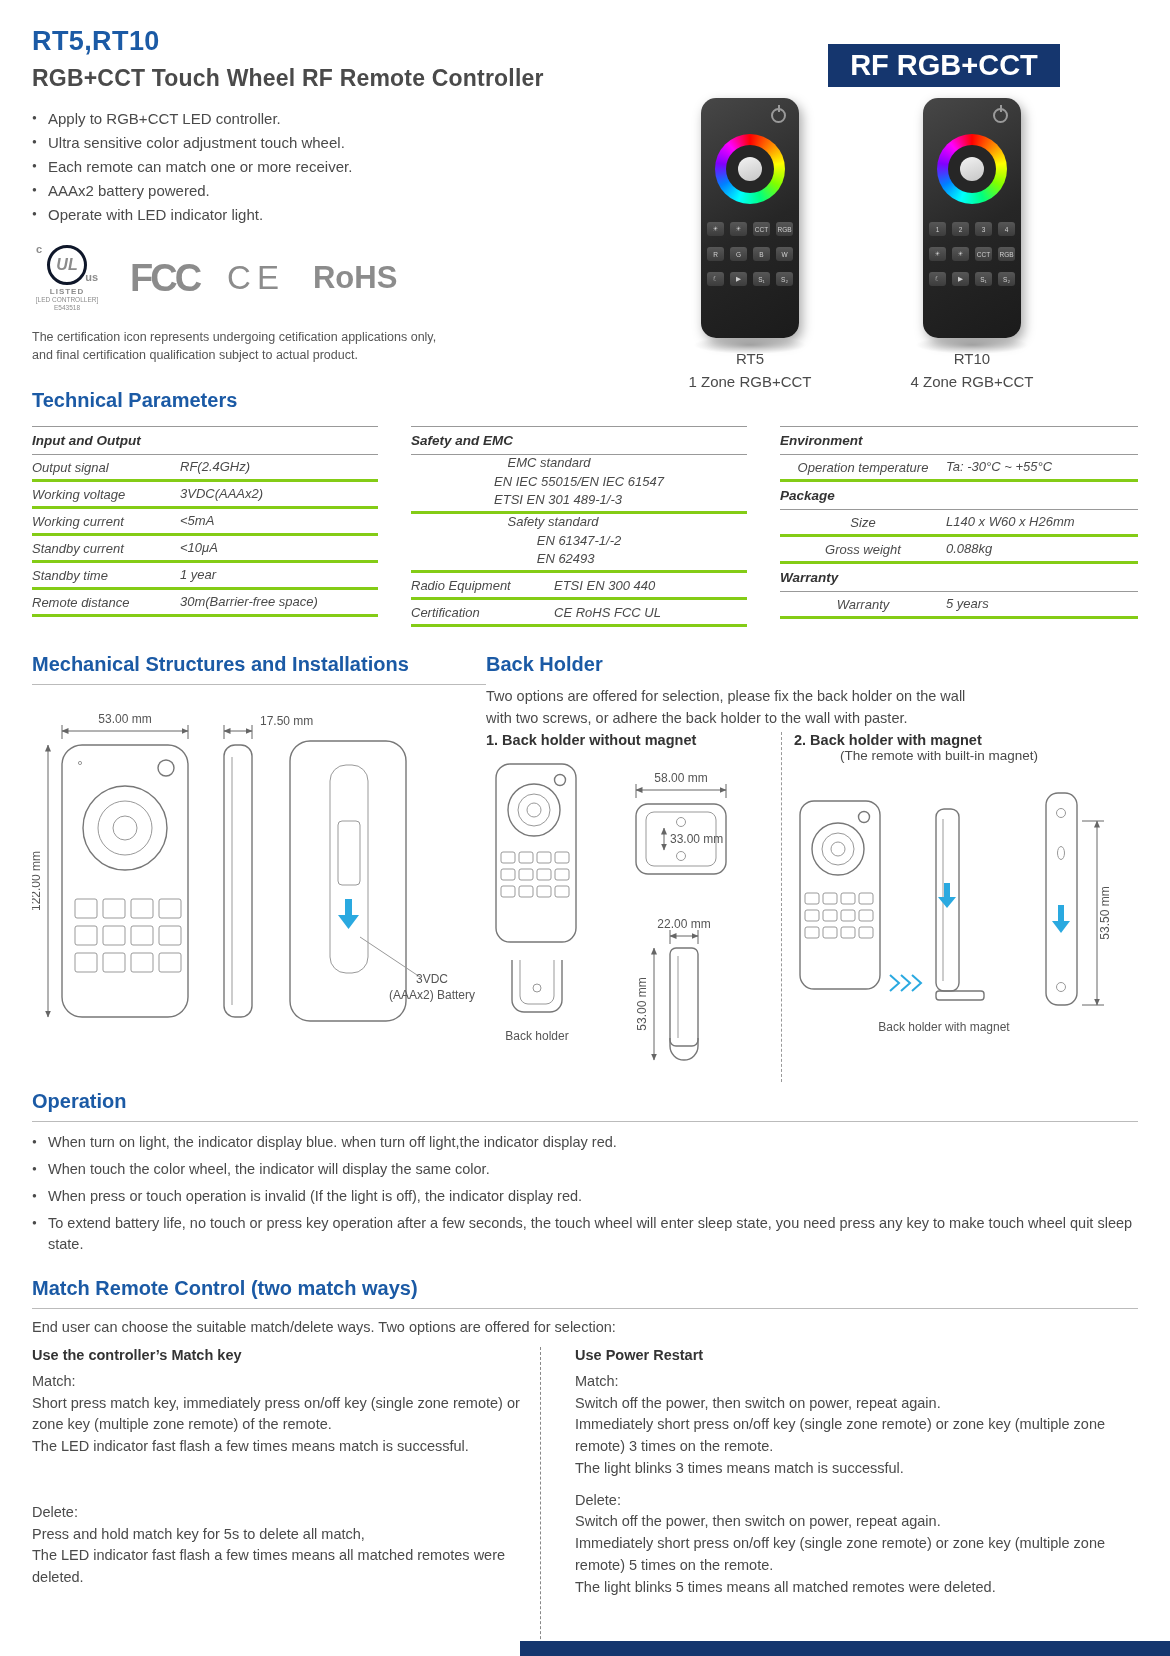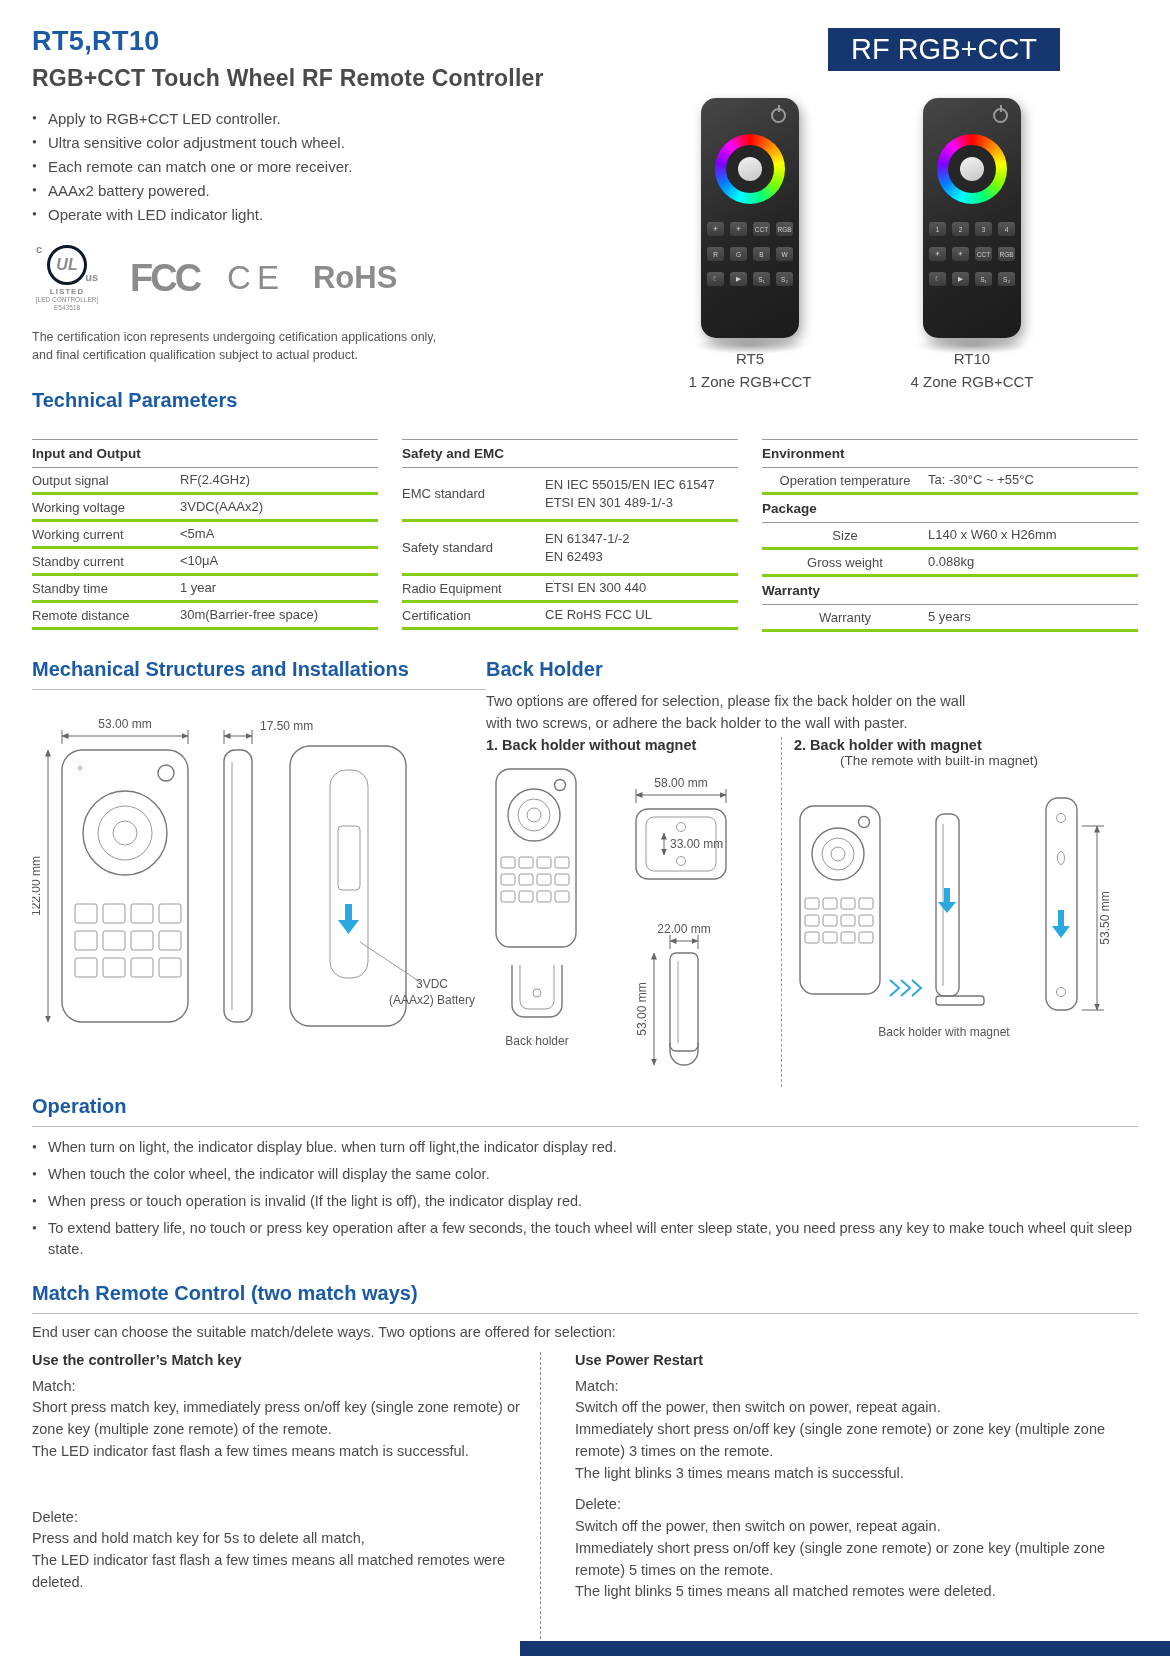--- a/index.html
+++ b/index.html
@@ -3,22 +3,22 @@
 <meta charset="utf-8">
 <style>
   * { margin:0; padding:0; box-sizing:border-box; }
   html,body { background:#fff; }
   body { font-family:"Liberation Sans","DejaVu Sans",sans-serif; color:#4a4a4a; }
   .page { position:relative; width:1170px; height:1656px; background:#fff; overflow:hidden; }
   .content { position:absolute; inset:0; padding:26px 32px 0 32px; }
 
   .model { font-size:27px; font-weight:bold; color:#1b5aa5; letter-spacing:.4px; }
   .doc-title { font-size:23px; font-weight:bold; color:#4a4a4a; margin-top:8px; letter-spacing:.2px; }
-  .badge { position:absolute; top:28px; left:828px; width:232px; height:43px; background:#15366e; color:#fff;
-           font-size:29px; font-weight:normal; display:flex; align-items:center; justify-content:center; }
+  .badge { position:absolute; top:44px; left:828px; width:232px; height:43px; background:#15366e; color:#fff;
+           font-size:29px; font-weight:bold; display:flex; align-items:center; justify-content:center; }
 
   .features { list-style:none; margin-top:18px; }
   .features li { font-size:15px; margin:7px 0; position:relative; padding-left:16px; }
   .features li::before { content:"●"; position:absolute; left:0; top:3px; font-size:8px; color:#4a4a4a; }
 
   .certs { display:flex; align-items:center; gap:28px; margin-top:22px; color:#8c8c8c; }
   .ul-box { position:relative; width:70px; text-align:center; }
   .ul-ring { width:40px; height:40px; border:3px solid #0f172a; border-radius:50%; margin:0 auto;
              display:flex; align-items:center; justify-content:center; font-size:16px; font-weight:bold; font-style:italic; }
   .ul-c  { position:absolute; left:4px; top:-2px; font-size:11px; font-weight:bold; }
@@ -46,26 +46,26 @@
             display:grid; grid-template-columns:repeat(4,17px); gap:11px 6px; }
   .r-key { height:14px; background:linear-gradient(#575757,#3c3c3c); border-radius:3px; color:#cfcfcf;
            font-size:6.5px; display:flex; align-items:center; justify-content:center; }
   .remote-caption { position:absolute; width:150px; text-align:center; font-size:15px; color:#4a4a4a; line-height:1.5; }
 
   .section-h { font-size:20px; font-weight:bold; color:#1b5aa5; }
   .rule { border-bottom:1px solid #bbb; }
 
   
   .tech { margin-top:24px; }
-  .tech-table { display:flex; gap:24px; margin-top:27px; }
+  .tech-table { display:flex; gap:33px; margin-top:14px;font-style:italic; }
   .tcol { border-top:1px solid #999; }
   .tcol1 { width:346px; } .tcol2 { width:336px; } .tcol3 { flex:1; }
   .thead { font-size:13.5px; font-weight:bold; color:#333; height:28px; display:flex; align-items:center; border-bottom:1px solid #999; }
   .trow { display:flex; align-items:center; border-bottom:3px solid #84cc16; min-height:27px; font-size:13px; }
-  .trow.tall { min-height:54px; }
+  .trow.tall { min-height:54px;flex-direction:column; }
   .tlabel { flex:none; width:148px; }
   .tcol2 .tlabel { width:143px; }
   .tcol3 .tlabel { width:166px;text-align:center; }
   .tval { white-space:pre-line; line-height:1.35; padding:3px 0; }
 
   
   .mid { display:flex; margin-top:26px; }
   .mid-left { width:454px; flex:none; }
   .mid-left .rule { margin-top:8px; }
   .mid-right { flex:1; }

